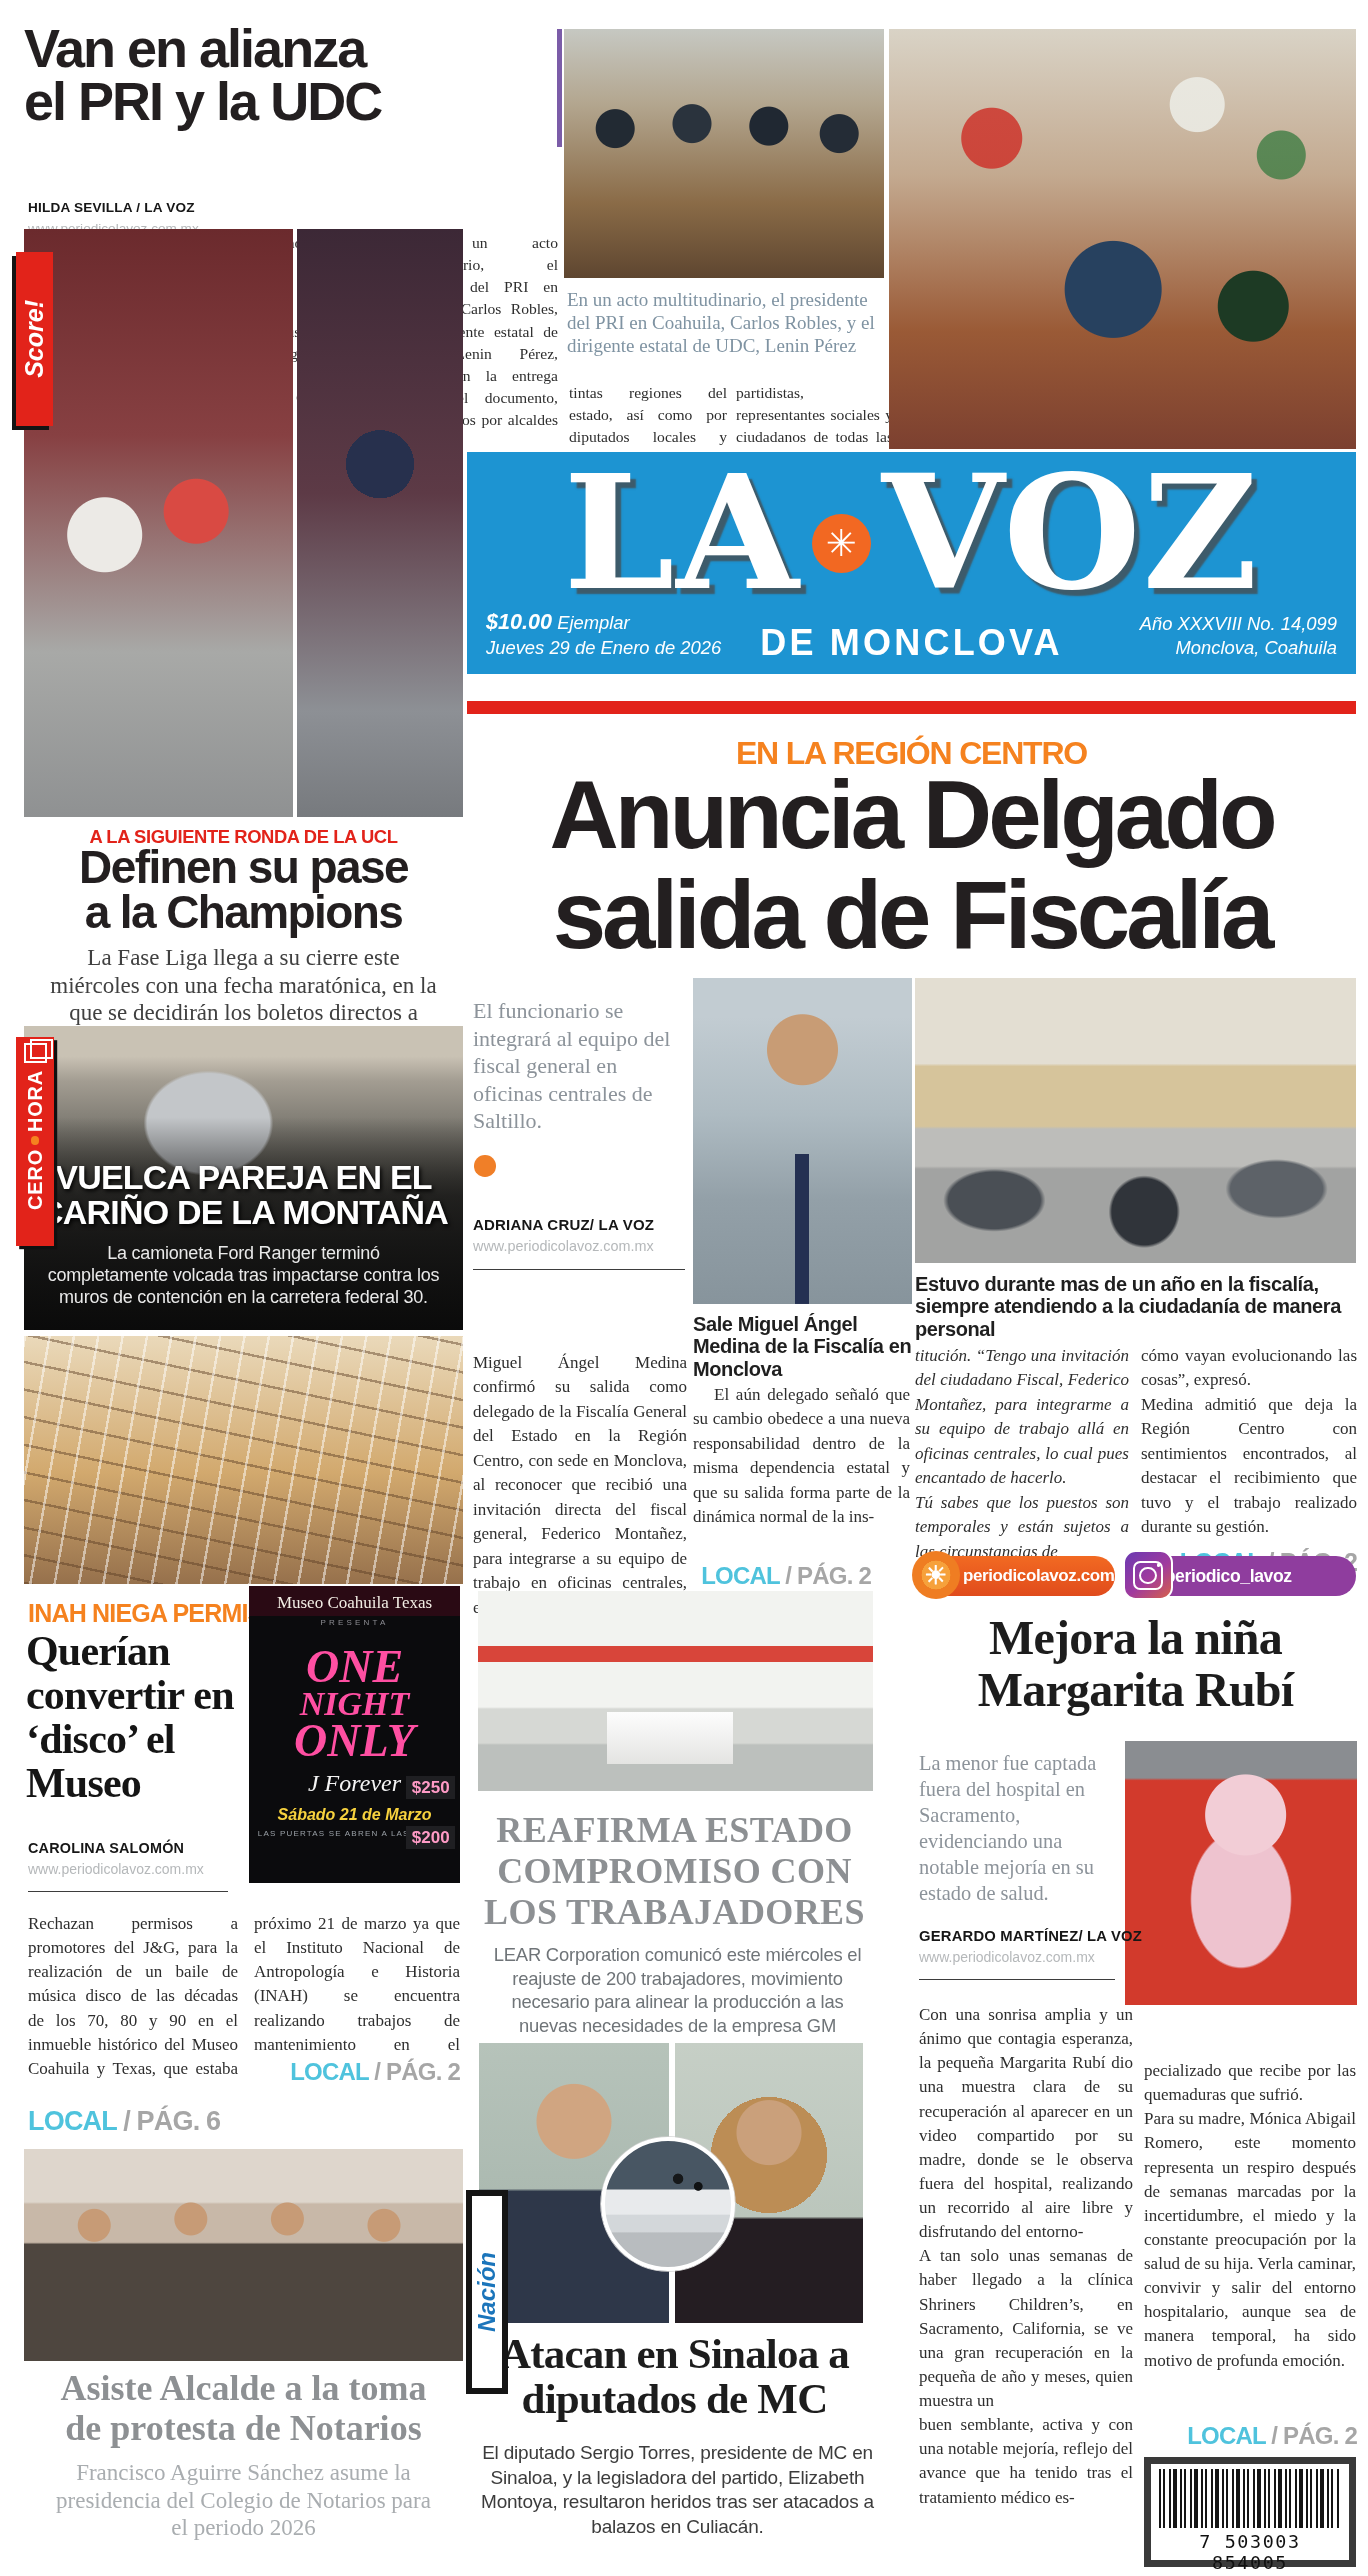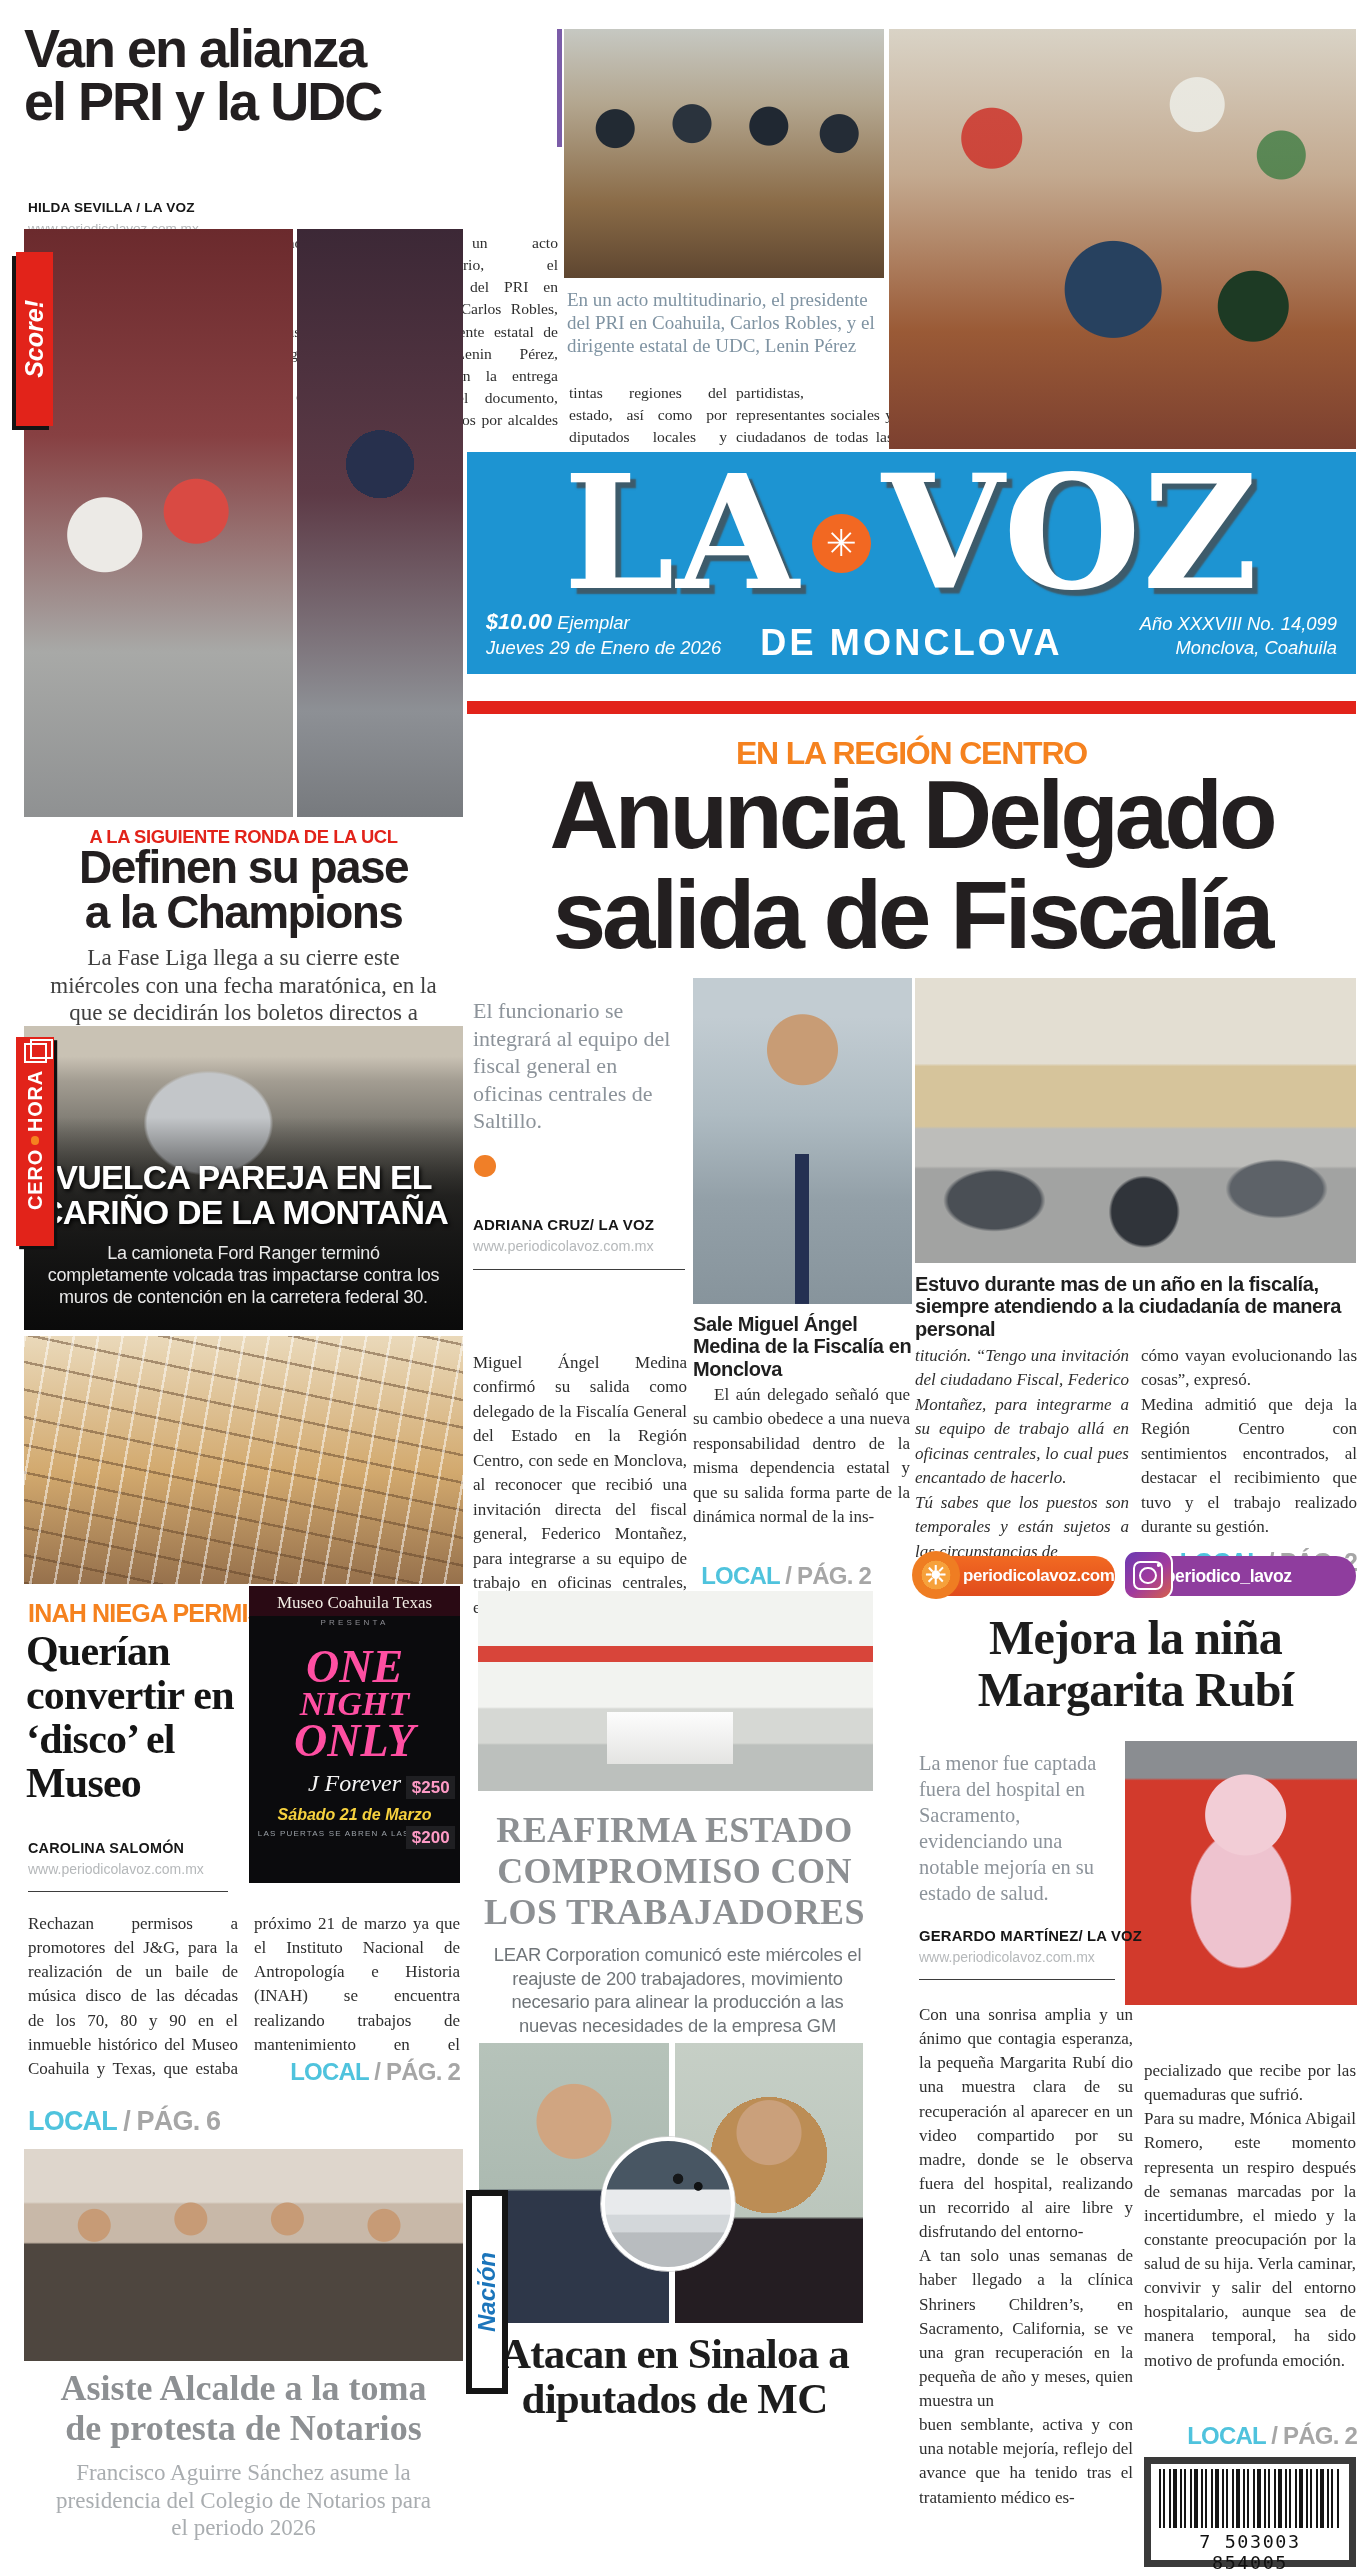--- a/index.html
+++ b/index.html
@@ -419,20 +419,21 @@
   <div class="photo ph-truck" id="na-circle"></div>
   <div class="abs" id="na-tag">
     <div class="inner">
         <span class="vtext">Nación</span>
       </div>
   </div>
   <div class="abs" id="na-headline">
     <div>Atacan en Sinaloa a</div>
     <div>diputados de MC</div>
   </div>
+  <div class="abs" id="na-body">El diputado Sergio Torres, presidente de MC en Sinaloa, y la legisladora del partido, Elizabeth Montoya, resultaron heridos tras ser atacados a balazos en Culiacán.</div>
 
   <div class="abs" id="mg-headline">
     <div>Mejora la niña</div>
     <div>Margarita Rubí</div>
   </div>
   <div class="abs deck-gray" id="mg-deck">La menor fue captada fuera del hospital en Sacramento, evidenciando una notable mejoría en su estado de salud.</div>
   <div class="photo ph-baby" id="mg-photo"></div>
   <div class="abs byline" id="mg-byline">GERARDO MARTÍNEZ/ LA VOZ</div>
   <div class="abs url" id="mg-url">www.periodicolavoz.com.mx</div>
   <div class="abs rule" id="mg-rule"></div>

